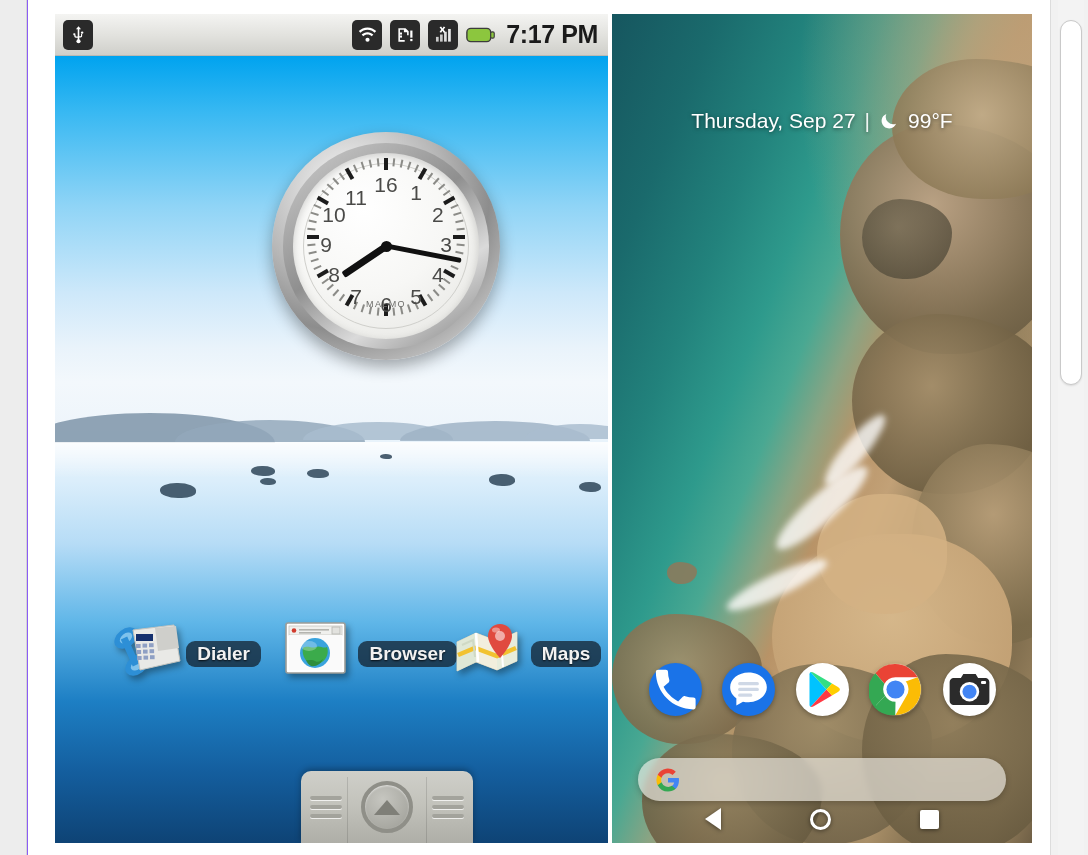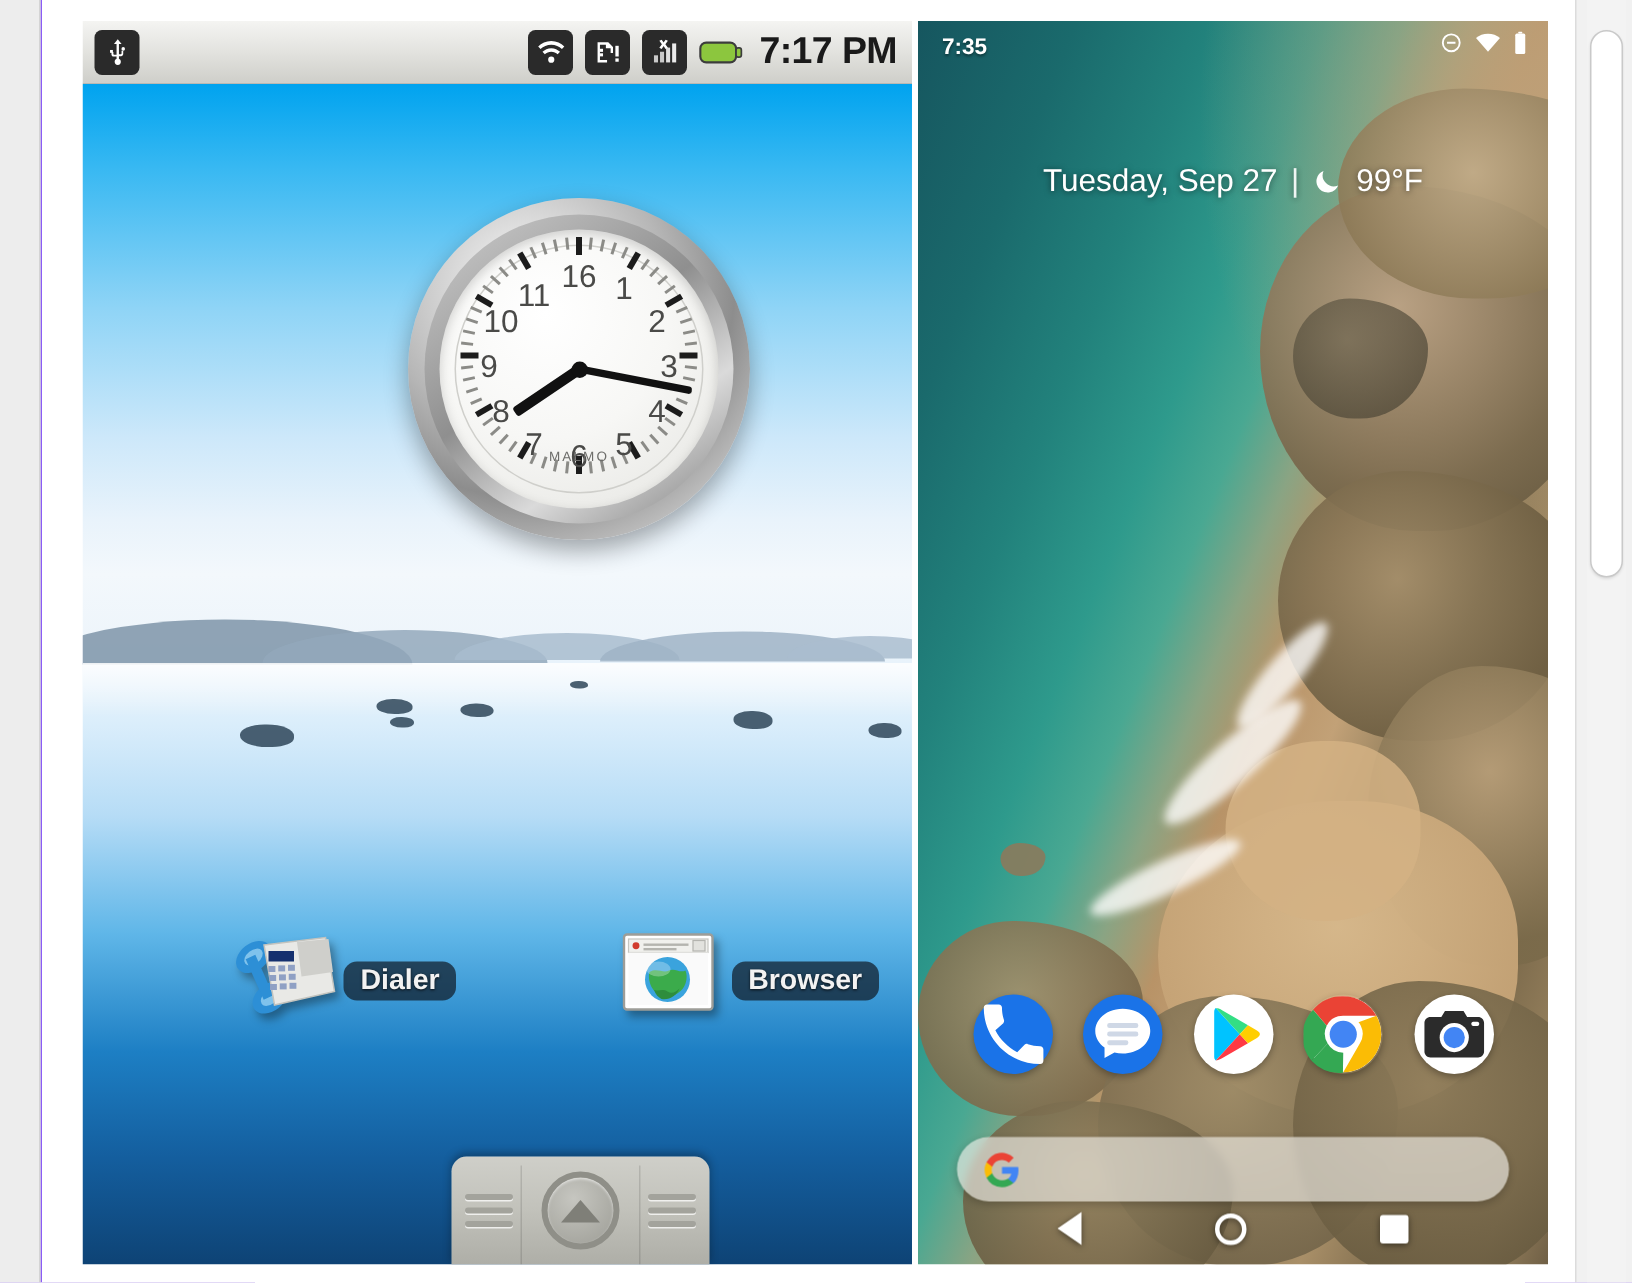--- a/index.html
+++ b/index.html
@@ -461,20 +461,38 @@
             <rect x="17" y="23" width="53" height="35" fill="#fafafa"></rect>
             <circle cx="43" cy="41" r="15" fill="#3aa3dd"></circle>
             <path d="M31 36c5-3 9 1 13-1s7 2 11 0c2 5 0 12-5 15-6 4-14 2-17-3-2-3-3-8-2-11z" fill="#3bab4b"></path>
             <path d="M34 48c3 1 6-1 9 1s6 0 8-2c-2 5-7 8-12 7-2-1-4-3-5-6z" fill="#2e8d3c"></path>
             <ellipse cx="37" cy="34" rx="8" ry="5" fill="#ffffff" opacity=".28"></ellipse>
           </svg>
         </div>
         <div class="legacy-label">Browser</div>
       </div>
 
+      <div class="legacy-app">
+        <div class="legacy-icon">
+          <svg width="86" height="74" viewBox="0 0 86 74">
+            <path d="M12 30 L31 21 L52 29 L72 20 L72 49 L52 58 L31 50 L12 59 Z" fill="#f5f2e6" stroke="#cfcbb8" stroke-width="1"></path>
+            <path d="M12 30 L31 21 L31 50 L12 59 Z" fill="#dfe8d6"></path>
+            <path d="M52 29 L72 20 L72 49 L52 58 Z" fill="#e7ecdc"></path>
+            <path d="M31 21 L52 29 L52 58 L31 50 Z" fill="#f2eedd"></path>
+            <path d="M13 43 L30 36 L52 44 L71 36" stroke="#f2c230" stroke-width="4.5" fill="none"></path>
+            <path d="M31 21 L33 50" stroke="#ffffff" stroke-width="2.6" fill="none"></path>
+            <path d="M17 33 L28 28 L30 45" stroke="#cfd9c4" stroke-width="2" fill="none"></path>
+            <path d="M56 28 L58 55" stroke="#ffffff" stroke-width="2" fill="none"></path>
+            <path d="M55 12c-7 0-12 5-12 12 0 9 12 22 12 22s12-13 12-22c0-7-5-12-12-12z" fill="#e04a3f"></path>
+            <circle cx="55" cy="24" r="5" fill="#ffffff" opacity=".55"></circle>
+            <ellipse cx="51" cy="18" rx="4" ry="2.6" fill="#ffffff" opacity=".4"></ellipse>
+          </svg>
+        </div>
+        <div class="legacy-label">Maps</div>
+      </div>
     </div>
 
     <div id="drawer-handle">
       <div class="handle-sep" style="left:46px"></div>
       <div class="handle-sep" style="right:46px"></div>
       <div class="grip">
           <span></span>
           <span></span>
           <span></span>
         </div>
@@ -506,45 +524,23 @@
       <div class="surf" style="left:198px;top:425px;width:90px;height:22px;transform:rotate(-50deg)"></div>
       <div class="surf" style="left:110px;top:560px;width:110px;height:22px;transform:rotate(-25deg)"></div>
 
       <div class="rockmass" style="left:0px;top:600px;width:150px;height:130px;background:radial-gradient(circle at 45% 40%,#a48f6b,#6a5a3e);opacity:.9"></div>
       <div class="rockmass" style="left:120px;top:650px;width:200px;height:180px;background:radial-gradient(circle at 45% 35%,#9c8a66,#655840);opacity:.9"></div>
       <div class="rockmass" style="left:250px;top:640px;width:200px;height:200px;background:radial-gradient(circle at 45% 35%,#8e7c5a,#5e5239);opacity:.92"></div>
       <div class="rockmass" style="left:30px;top:720px;width:180px;height:140px;background:radial-gradient(circle at 45% 35%,#90815f,#5b4f37);opacity:.9"></div>
       <div class="rockmass" style="left:55px;top:548px;width:30px;height:22px;background:#8b7a5c;opacity:.9"></div>
     </div>
 
-    <div id="modern-statusbar">
-      <div id="modern-clock">7:35</div>
-      <div class="sb-right">
-        <span>
-          <svg width="15" height="15" viewBox="0 0 24 24" fill="none" stroke="#fff" stroke-width="2">
-            <circle cx="12" cy="12" r="9"></circle>
-              <line x1="7.5" y1="12" x2="16.5" y2="12"></line>
-          </svg>
-        </span>
-        <span>
-          <svg width="16" height="13" viewBox="0 0 24 18" fill="#fff">
-            <path d="M12 18L0 4.2C3.2 1.5 7.4 0 12 0s8.8 1.5 12 4.2z"></path>
-          </svg>
-        </span>
-        <span>
-          <svg width="9" height="15" viewBox="0 0 10 18" fill="#fff">
-            <rect x="3.4" y="0" width="3.2" height="1.6" rx=".6"></rect>
-            <rect x="1" y="1.6" width="8" height="16.4" rx="1.3"></rect>
-          </svg>
-        </span>
-      </div>
-    </div>
 
     <div id="modern-datebar">
-      <span>Tuesday, Sep 27</span>
+      <span>Thursday, Sep 27</span>
       <span class="sep">|</span>
       <span style="display:flex;align-items:center">
         <svg width="20" height="20" viewBox="0 0 24 24" fill="#ffffff">
           <path d="M20.5 15.2A9 9 0 0 1 8.8 3.5a9 9 0 1 0 11.7 11.7z"></path>
         </svg>
       </span>
       <span>99°F</span>
     </div>
 
     <div id="modern-dock">

